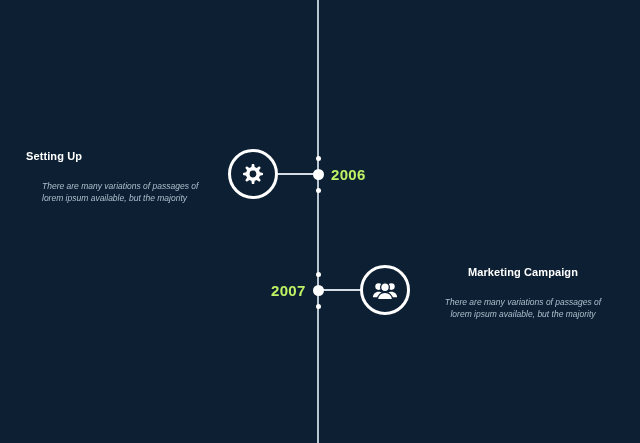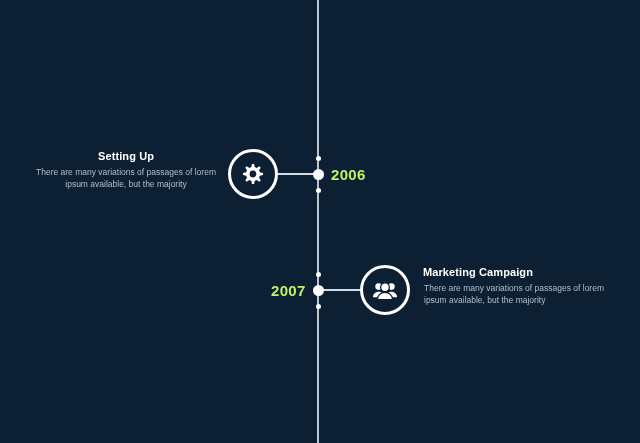--- a/index.html
+++ b/index.html
@@ -104,24 +104,25 @@
     font-size: 11px;
     font-weight: bold;
     line-height: 1.25;
     margin: 0 0 2px 0;
     letter-spacing: 0.1px;
   }
   .entry-desc {
     color: #aebecd;
     font-size: 8.5px;
     line-height: 1.45;
-    margin: 1px;
+    margin: 16px;
+    font-style: italic;
   }
-  .align-right { text-align: center; }
-  .align-left  { text-align: left; }
+  .align-right { text-align: left; }
+  .align-left  { text-align: center; }
 </style>
 </head>
 <body>
 
 <div id="stage">
 
   <div class="axis-line"></div>
 
   <div class="entry-text align-right" style="left:26px; top:150px;">
     <p class="entry-title">Setting Up</p>

